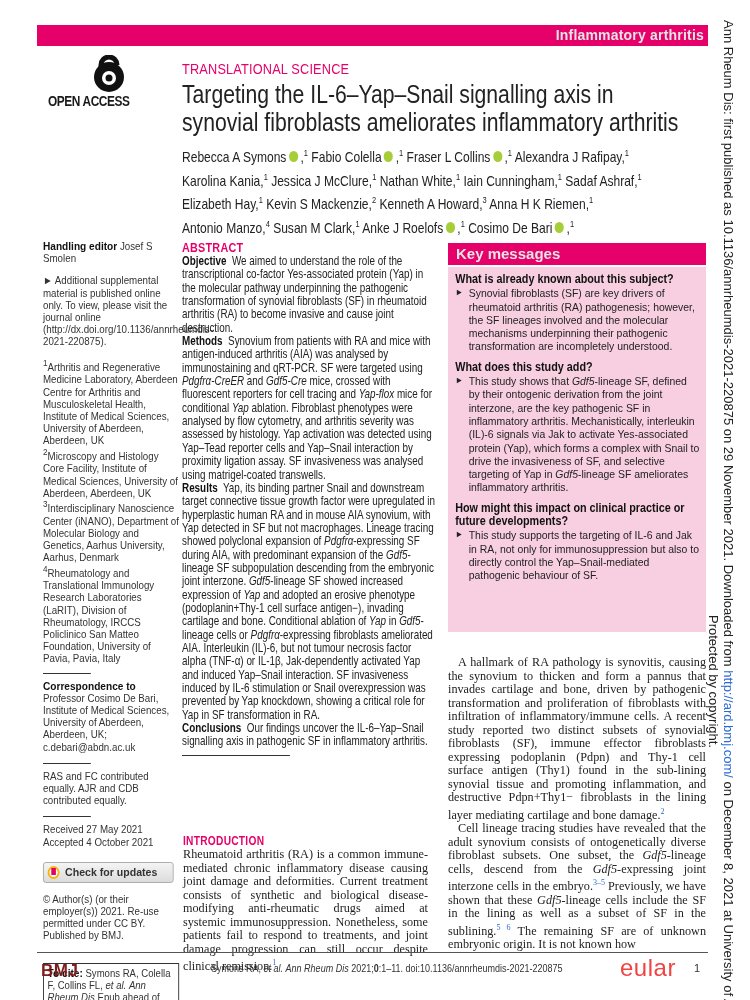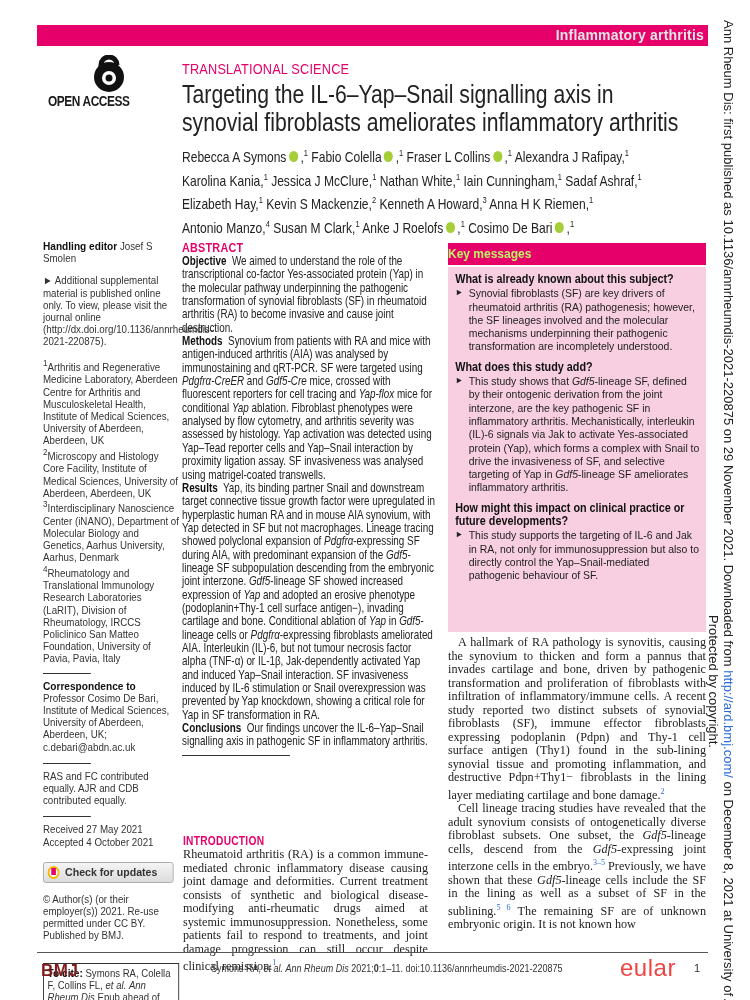--- a/index.html
+++ b/index.html
@@ -24,27 +24,27 @@
   .cite { border: 1px solid #333; padding: 3px 4px; margin-top: 10px; font-size: 10.4px; line-height: 12.4px; }
   .abstract { position: absolute; left: 182px; top: 241px; width: 306px; font-size: 11.9px; line-height: 13.35px; color: #222; transform: scaleX(0.83); transform-origin: left; }
   .abstract h3 { margin: 0; color: #e5006a; font-size: 13px; font-weight: bold; letter-spacing: 0.3px; line-height: 14px; }
   .abstract b { color: #111; }
   .abstract .rule { width: 130px; border-top: 1px solid #333; margin-top: 6px; }
   .intro { position: absolute; left: 183px; top: 834px; width: 245px; }
   .intro h3 { margin: 0; color: #e5006a; font-size: 12px; font-weight: bold; letter-spacing: 0.3px; transform: scaleX(0.85); transform-origin: left; }
   .serif { font-family: "Liberation Serif", serif; font-size: 12.2px; line-height: 13.5px; text-align: justify; color: #222; }
   .serif sup { color: #2a6ad6; font-size: 8px; }
   .km { position: absolute; left: 448px; top: 243px; width: 258px; height: 389px; background: #f8cfe0; }
-  .km-head { background: #e5006a; color: #bef264; height: 22px; line-height: 22px; padding-left: 0; font-size: 12px; font-weight: bold; border-bottom: 2px solid #fff; }
+  .km-head { background: #e5006a; color: #e5e5e5; height: 22px; line-height: 22px; padding-left: 8px; font-size: 15px; font-weight: bold; border-bottom: 2px solid #fff; }
   .km-body { padding: 6px 8px 0 8px; font-size: 11.6px; line-height: 13.3px; color: #222; transform: scaleX(0.9); transform-origin: left; width: 272px; }
   .km-q { font-weight: bold; color: #111; font-size: 12px; margin-top: 8px; }
   .km-q:first-child { margin-top: 0; }
   .km-item { padding-left: 15px; position: relative; }
   .km-item::before { content: "►"; position: absolute; left: 0; font-size: 9px; }
-  .rcol { position: absolute; left: 448px; top: 636px; width: 258px; }
+  .rcol { position: absolute; left: 448px; top: 656px; width: 258px; }
   .rcol p { margin: 0; text-indent: 10px; }
   .footer-rule { position: absolute; left: 37px; top: 952px; width: 671px; border-top: 1px solid #555; }
   .bmj { position: absolute; left: 41px; top: 961px; color: #7f1d1d; font-size: 17px; font-weight: bold; letter-spacing: 0.5px; }
   .footer-cite { position: absolute; left: 211px; top: 962px; font-size: 10.6px; color: #333; transform: scaleX(0.85); transform-origin: left; white-space: nowrap; }
   .eular { position: absolute; left: 620px; top: 954px; color: #ef4444; font-size: 24px; letter-spacing: 0.5px; }
   .pageno { position: absolute; left: 694px; top: 962px; font-size: 11px; color: #333; }
   .vert { position: absolute; left: 736px; top: 20px; transform: rotate(90deg); transform-origin: 0 0; white-space: nowrap; font-size: 13px; line-height: 15px; color: #222; font-family: "Liberation Sans", sans-serif; }
   .vert .l2 { display: block; padding-left: 595px; }
   .vert a { color: #2a6ad6; text-decoration: none; }
 </style>

